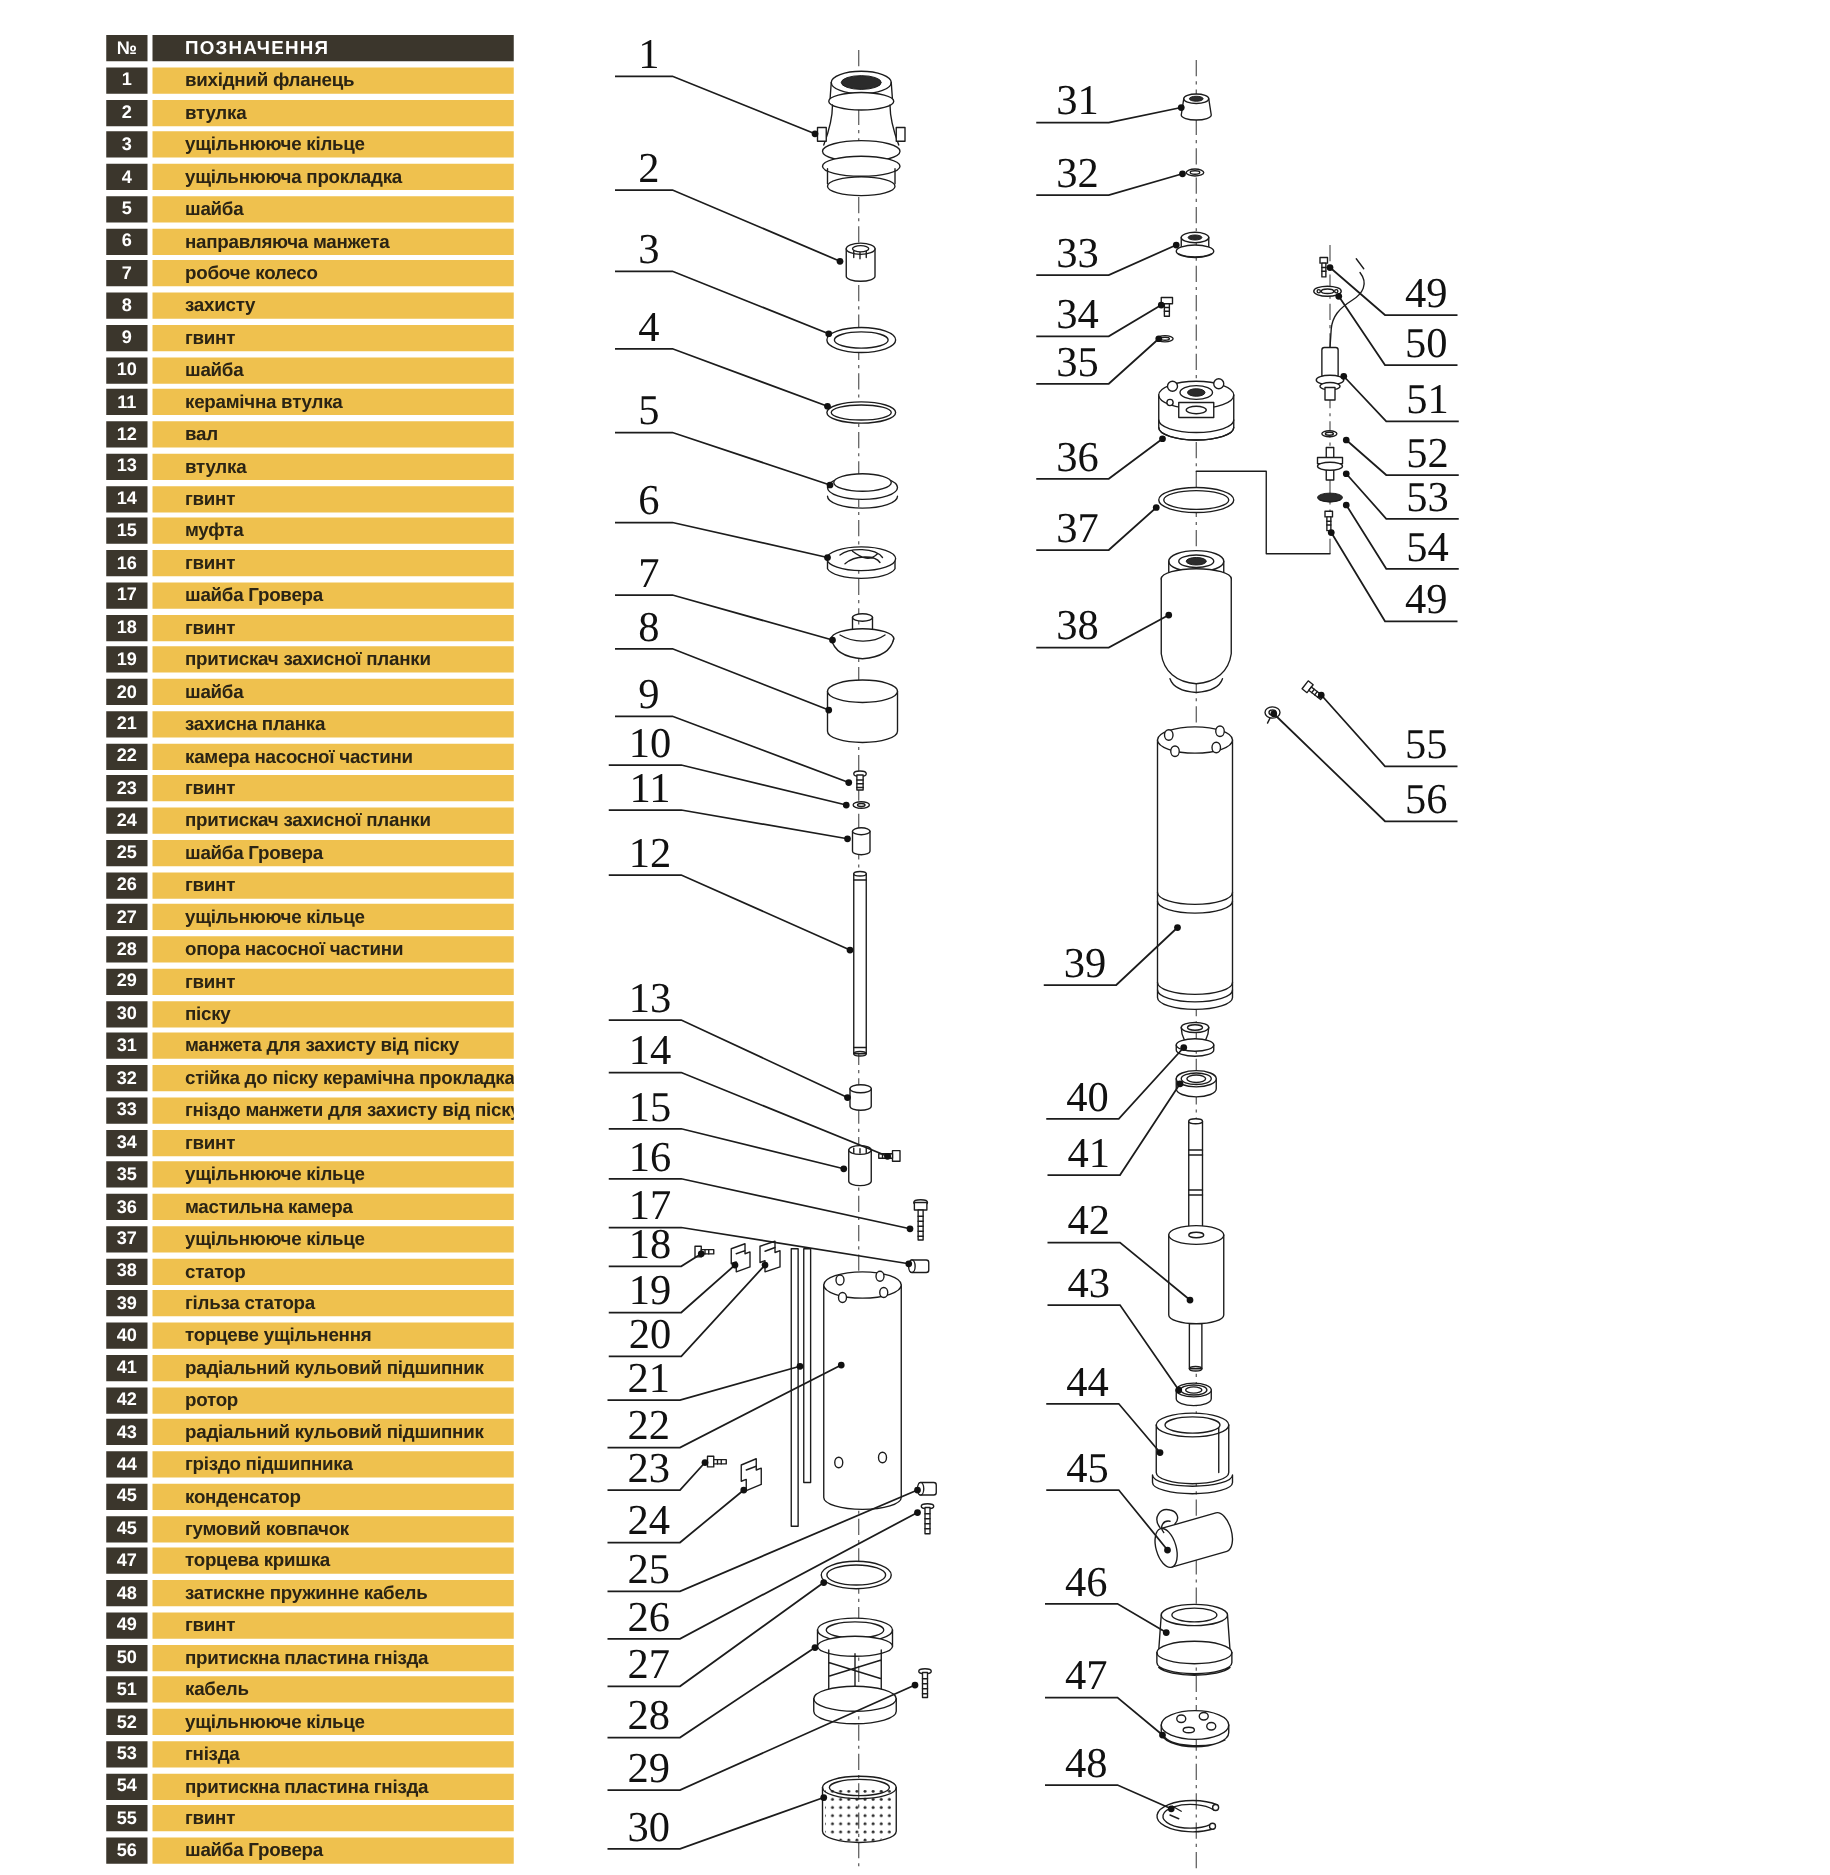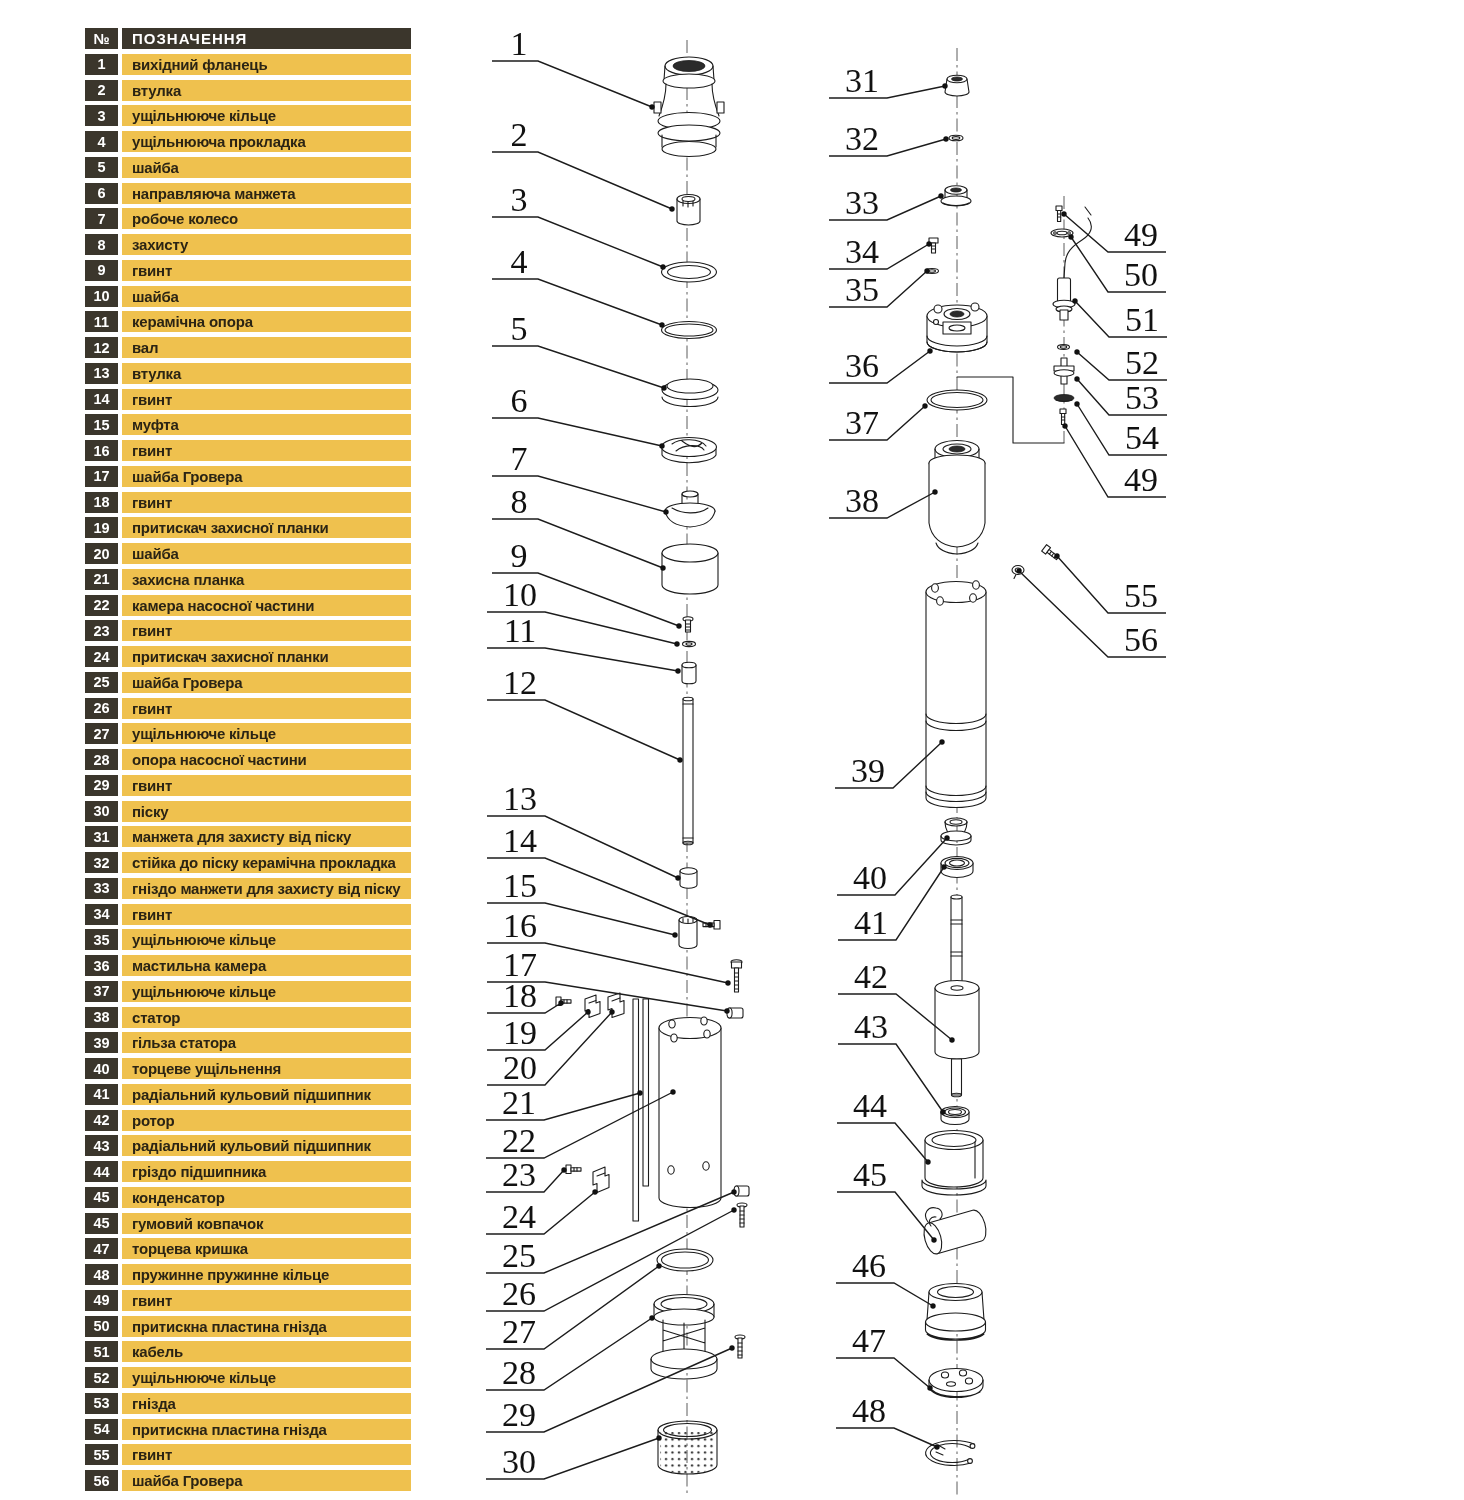--- a/index.html
+++ b/index.html
@@ -5,21 +5,21 @@
   html,body{margin:0;padding:0;background:#ffffff;}
   .canvas{position:relative;width:1464px;height:1500px;background:#ffffff;overflow:hidden;
           font-family:"Liberation Sans",sans-serif;}
   
   .parts-table{position:absolute;left:85px;top:28px;width:326px;}
   .t-row{display:flex;height:21px;margin-bottom:4.75px;}
   .t-row:last-child{margin-bottom:0;}
   .t-num{width:33px;flex:0 0 33px;background:var(--dark,#3B362C);color:#fff;
          font-size:14.5px;font-weight:bold;display:flex;align-items:center;justify-content:center;}
   .t-name{flex:1;margin-left:4px;background:var(--yellow,#EFC14E);color:var(--ink,#2B2414);
-          font-size:15px;font-weight:bold;display:flex;align-items:center;padding-left:10px;
+          font-size:15px;font-weight:bold;display:flex;align-items:center;padding-left:26px;
           letter-spacing:-0.2px;white-space:nowrap;overflow:hidden;}
   .t-head .t-num,.t-head .t-name{background:var(--dark,#3B362C);color:#fff;}
   .t-head .t-name{letter-spacing:1px;font-size:15px;}
   
   .diagram{position:absolute;left:0;top:0;}
   .p{stroke:#1c1c1c;fill:#ffffff;stroke-width:1.1;stroke-linejoin:round;stroke-linecap:round;}
   .pn{stroke:#1c1c1c;fill:none;stroke-width:1.1;stroke-linejoin:round;stroke-linecap:round;}
   .pd{stroke:#1c1c1c;fill:#2b2b2b;stroke-width:0.8;}
   .axis{stroke:#4a4a4a;stroke-width:0.9;fill:none;stroke-dasharray:13 4 2.5 4;}
   .co-num{font-family:"Liberation Serif","DejaVu Serif",serif;font-size:34px;fill:#111;text-anchor:middle;}
@@ -72,21 +72,21 @@
         <div class="t-row">
           <div class="t-num">9</div>
           <div class="t-name">гвинт</div>
         </div>
         <div class="t-row">
           <div class="t-num">10</div>
           <div class="t-name">шайба</div>
         </div>
         <div class="t-row">
           <div class="t-num">11</div>
-          <div class="t-name">керамічна опора</div>
+          <div class="t-name">керамічна втулка</div>
         </div>
         <div class="t-row">
           <div class="t-num">12</div>
           <div class="t-name">вал</div>
         </div>
         <div class="t-row">
           <div class="t-num">13</div>
           <div class="t-name">втулка</div>
         </div>
         <div class="t-row">
@@ -220,21 +220,21 @@
         <div class="t-row">
           <div class="t-num">45</div>
           <div class="t-name">гумовий ковпачок</div>
         </div>
         <div class="t-row">
           <div class="t-num">47</div>
           <div class="t-name">торцева кришка</div>
         </div>
         <div class="t-row">
           <div class="t-num">48</div>
-          <div class="t-name">пружинне пружинне кільце</div>
+          <div class="t-name">затискне пружинне кабель</div>
         </div>
         <div class="t-row">
           <div class="t-num">49</div>
           <div class="t-name">гвинт</div>
         </div>
         <div class="t-row">
           <div class="t-num">50</div>
           <div class="t-name">притискна пластина гнізда</div>
         </div>
         <div class="t-row">

